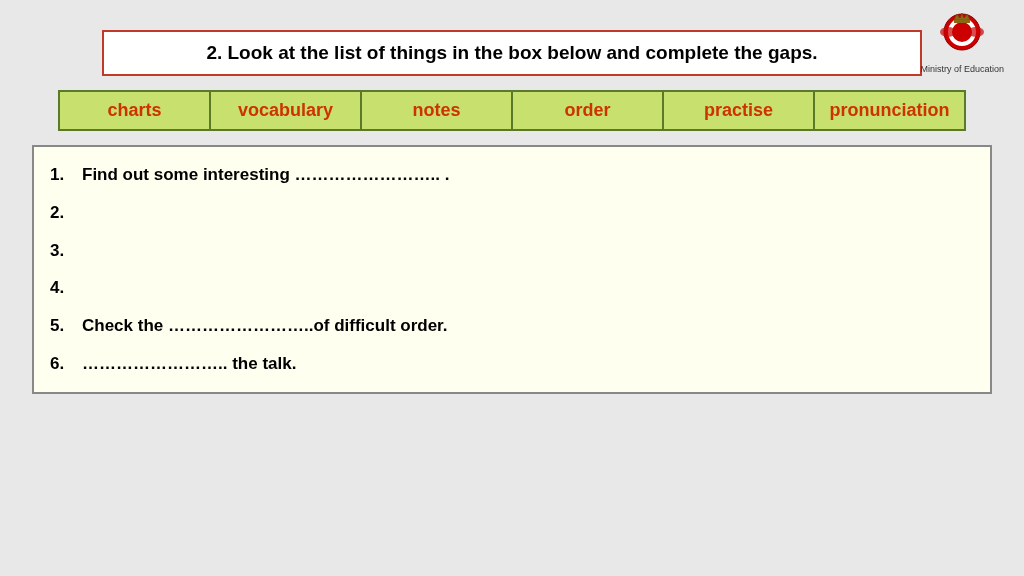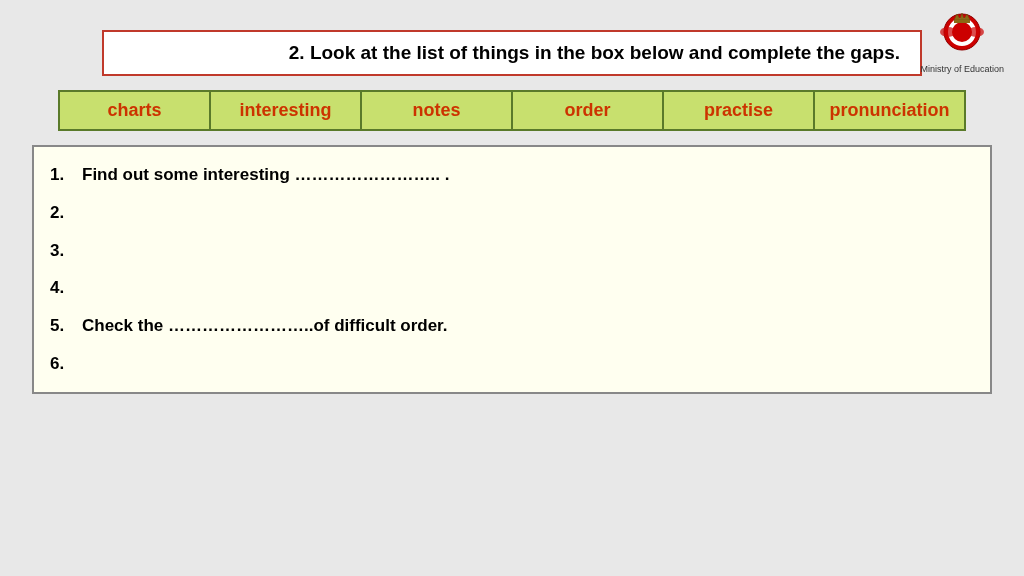--- a/index.html
+++ b/index.html
@@ -43,21 +43,21 @@
       text-align: center;
       margin-top: 2px;
       line-height: 1.3;
     }
 
     .instruction-box {
       border: 2px solid #c0392b;
       padding: 10px 20px;
       margin: 10px auto 14px auto;
       width: 820px;
-      text-align: right;
+      text-align: center;
       background: #fff;
     }
 
     .instruction-box p {
       font-size: 19px;
       font-weight: bold;
       color: #000;
     }
 
     .word-table {
@@ -134,21 +134,21 @@
   </div>
 
   <div class="instruction-box">
     <p>2. Look at the list of things in the box below and complete the gaps.</p>
   </div>
 
   <table class="word-table">
     <tbody>
         <tr>
       <td>charts</td>
-      <td>interesting</td>
+      <td>vocabulary</td>
       <td>notes</td>
       <td>order</td>
       <td>practise</td>
       <td>pronunciation</td>
     </tr>
   </tbody>
     </table>
 
   <div class="content-box">
     <ol>
@@ -164,17 +164,18 @@
       </li>
       <li>
         <span class="list-num">4.</span>
       </li>
       <li>
         <span class="list-num">5.</span>
         <span>Check the ……………………..of difficult order.</span>
       </li>
       <li>
         <span class="list-num">6.</span>
+        <span>…………………….. the talk.</span>
       </li>
     </ol>
   </div>
 
 </div>
 
 </body></html>

